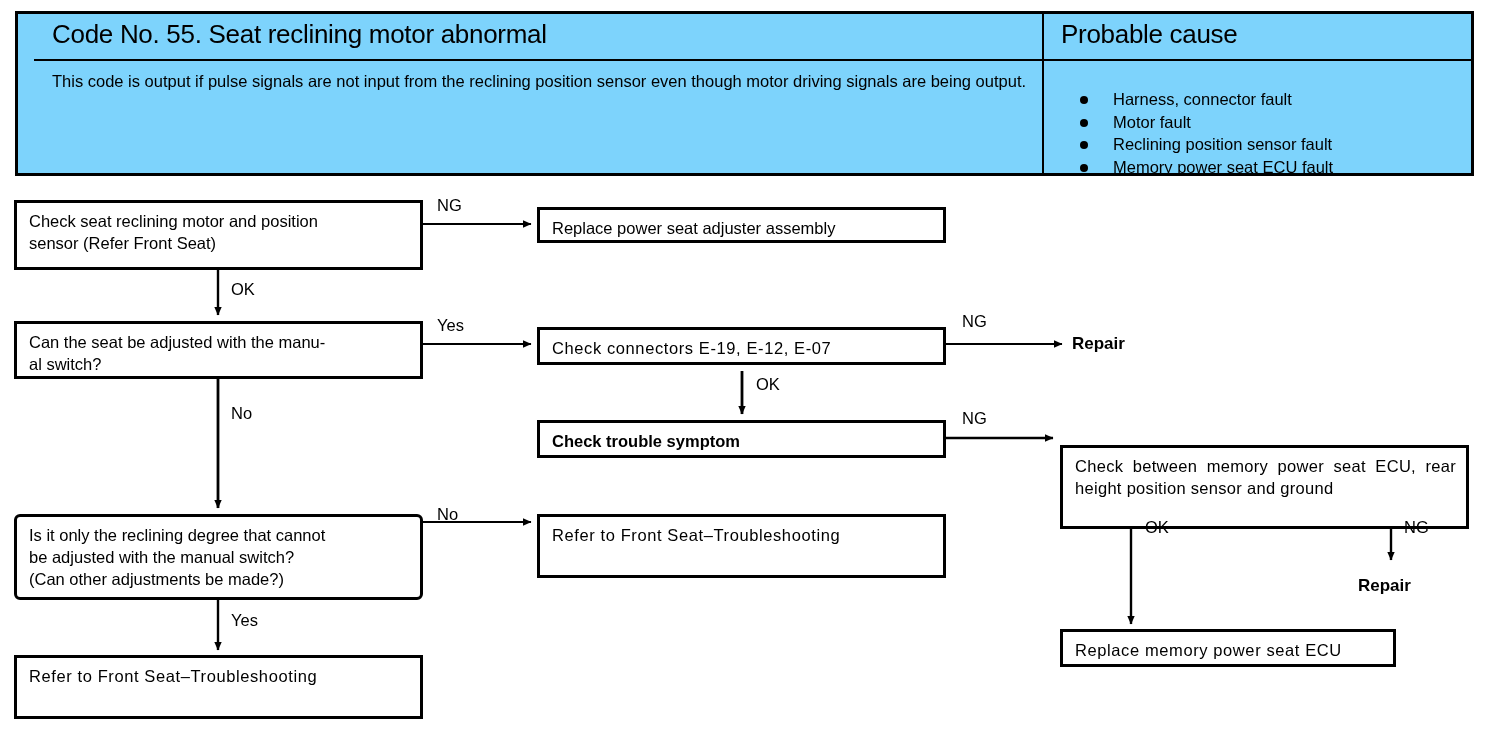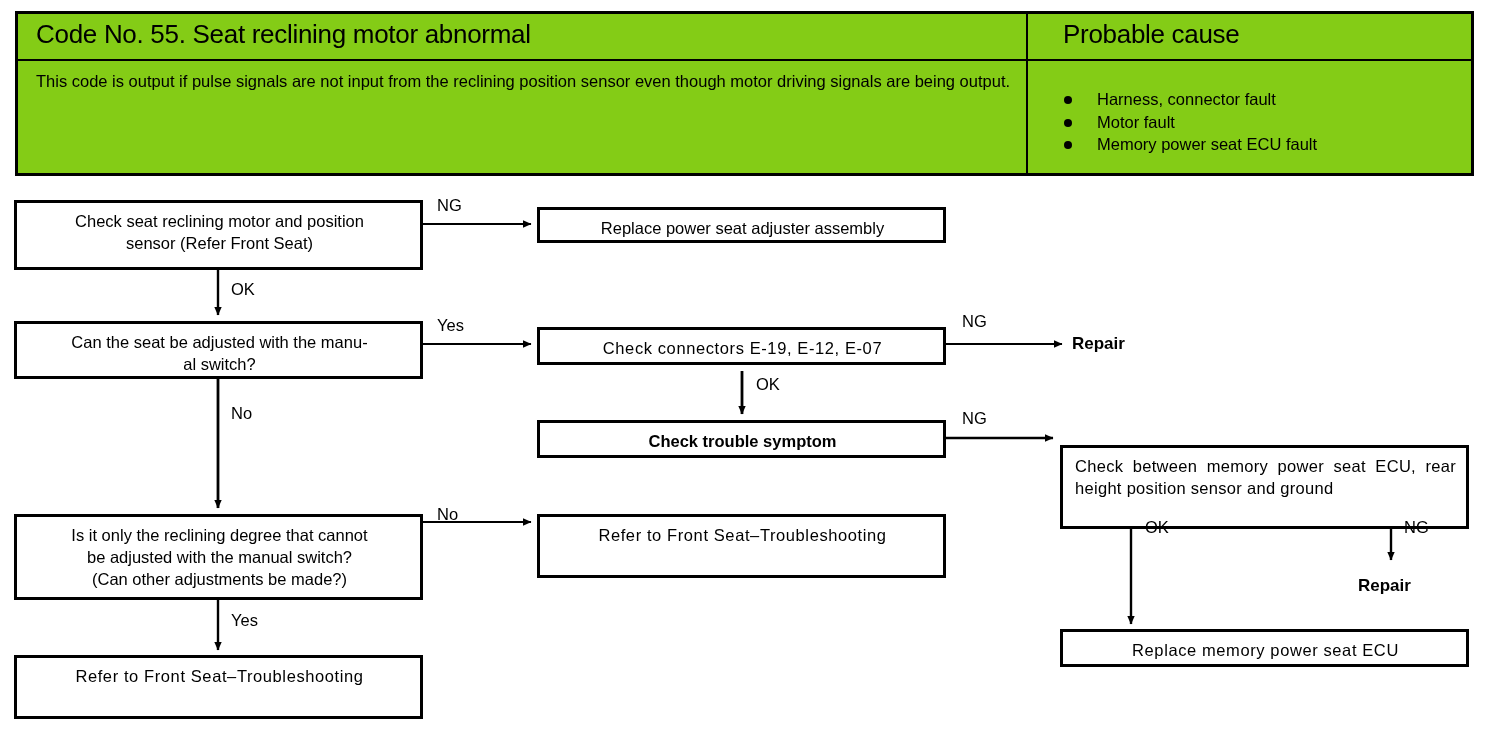--- a/index.html
+++ b/index.html
@@ -19,35 +19,36 @@
     left: 0; top: 0;
     width: 1504px; height: 736px;
   }
 
   
   .info-table {
     position: absolute;
     left: 15px; top: 11px;
     width: 1459px; height: 165px;
     border: 3px solid #000;
-    background: #84cc16;
+    background: #7dd3fc;
+    padding-left: 16px;
   }
   .info-row { display: flex; width: 100%; }
   .info-row.head { height: 47px; border-bottom: 2px solid #000; }
   .info-row.body { height: 112px; }
   .cell-left  { width: 1010px; border-right: 2px solid #000; position: relative; }
   .cell-right { flex: 1; position: relative; }
 
   .title-text {
     font-size: 26px;
     letter-spacing: -0.3px;
     padding: 5px 0 0 18px;
     white-space: nowrap;
   }
-  .title-text.right { padding-left: 17px; margin-left: 18px; }
+  .title-text.right { padding-left: 17px; }
 
   .desc-text {
     font-size: 16.5px;
     line-height: 21px;
     padding: 10px 14px 0 18px;
     text-align: justify;
     text-align-last: left;
   }
 
   .cause-list {
@@ -72,21 +73,20 @@
 
   
   .fbox {
     position: absolute;
     border: 3px solid #000;
     background: #fff;
     font-size: 16.5px;
     line-height: 22px;
     padding: 7px 10px 0 12px;
     white-space: pre-line;
-    text-align: center;
   }
   .fbox.sp { letter-spacing: 0.6px; }
   .fbox.sp2 { letter-spacing: 0.3px; }
   .fbox.just {
     white-space: normal;
     text-align: justify;
     text-align-last: left;
   }
 
   
@@ -127,20 +127,21 @@
       </div>
     </div>
     <div class="info-row body">
       <div class="cell-left">
         <div class="desc-text">This code is output if pulse signals are not input from the reclining position sensor even though motor driving signals are being output.</div>
       </div>
       <div class="cell-right">
         <ul class="cause-list">
           <li><span class="bullet"></span><span>Harness, connector fault</span></li>
           <li><span class="bullet"></span><span>Motor fault</span></li>
+          <li><span class="bullet"></span><span>Reclining position sensor fault</span></li>
           <li><span class="bullet"></span><span>Memory power seat ECU fault</span></li>
         </ul>
       </div>
     </div>
   </div>
 
   <svg id="wires" viewBox="0 0 1504 736" xmlns="http://www.w3.org/2000/svg">
     <defs>
       <marker id="ah" markerWidth="9" markerHeight="9" refX="8.5" refY="4.5" orient="auto" markerUnits="userSpaceOnUse">
         <path d="M0,0.6 L9,4.5 L0,8.4 Z" fill="#000"></path>
@@ -177,29 +178,29 @@
 
   <div class="fbox" style="left:14px; top:321px; width:409px; height:58px;">Can the seat be adjusted with the manu-
 al switch?</div>
 
   <div class="fbox sp" style="left:537px; top:327px; width:409px; height:38px;">Check connectors E-19, E-12, E-07</div>
 
   <div class="fbox" style="left:537px; top:420px; width:409px; height:38px;font-weight:bold;">Check trouble symptom</div>
 
   <div class="fbox just sp2" style="left:1060px; top:421px; width:409px; height:84px;margin-top:24px;">Check between memory power seat ECU, rear height position sensor and ground</div>
 
-  <div class="fbox" style="left:14px; top:514px; width:409px; height:86px;">Is it only the reclining degree that cannot
+  <div class="fbox" style="left:14px; top:514px; width:409px; height:86px;border-radius:6px;">Is it only the reclining degree that cannot
 be adjusted with the manual switch?
 (Can other adjustments be made?)</div>
 
   <div class="fbox sp" style="left:537px; top:514px; width:409px; height:64px;">Refer  to  Front  Seat–Troubleshooting</div>
 
   <div class="fbox sp" style="left:14px; top:655px; width:409px; height:64px;">Refer  to  Front  Seat–Troubleshooting</div>
 
-  <div class="fbox sp" style="left:1060px; top:629px; width:409px; height:38px;">Replace memory power seat ECU</div>
+  <div class="fbox sp" style="left:1060px; top:629px; width:336px; height:38px;">Replace memory power seat ECU</div>
 
   <div class="plain-label" style="left:1072px; top:334px;">Repair</div>
 
   <div class="plain-label" style="left:1358px; top:576px;">Repair</div>
 
   <div class="edge-label" style="left:437px; top:196px;">NG</div>
   <div class="edge-label" style="left:231px; top:280px;">OK</div>
   <div class="edge-label" style="left:437px; top:316px;">Yes</div>
   <div class="edge-label" style="left:962px; top:312px;">NG</div>
   <div class="edge-label" style="left:756px; top:375px;">OK</div>

